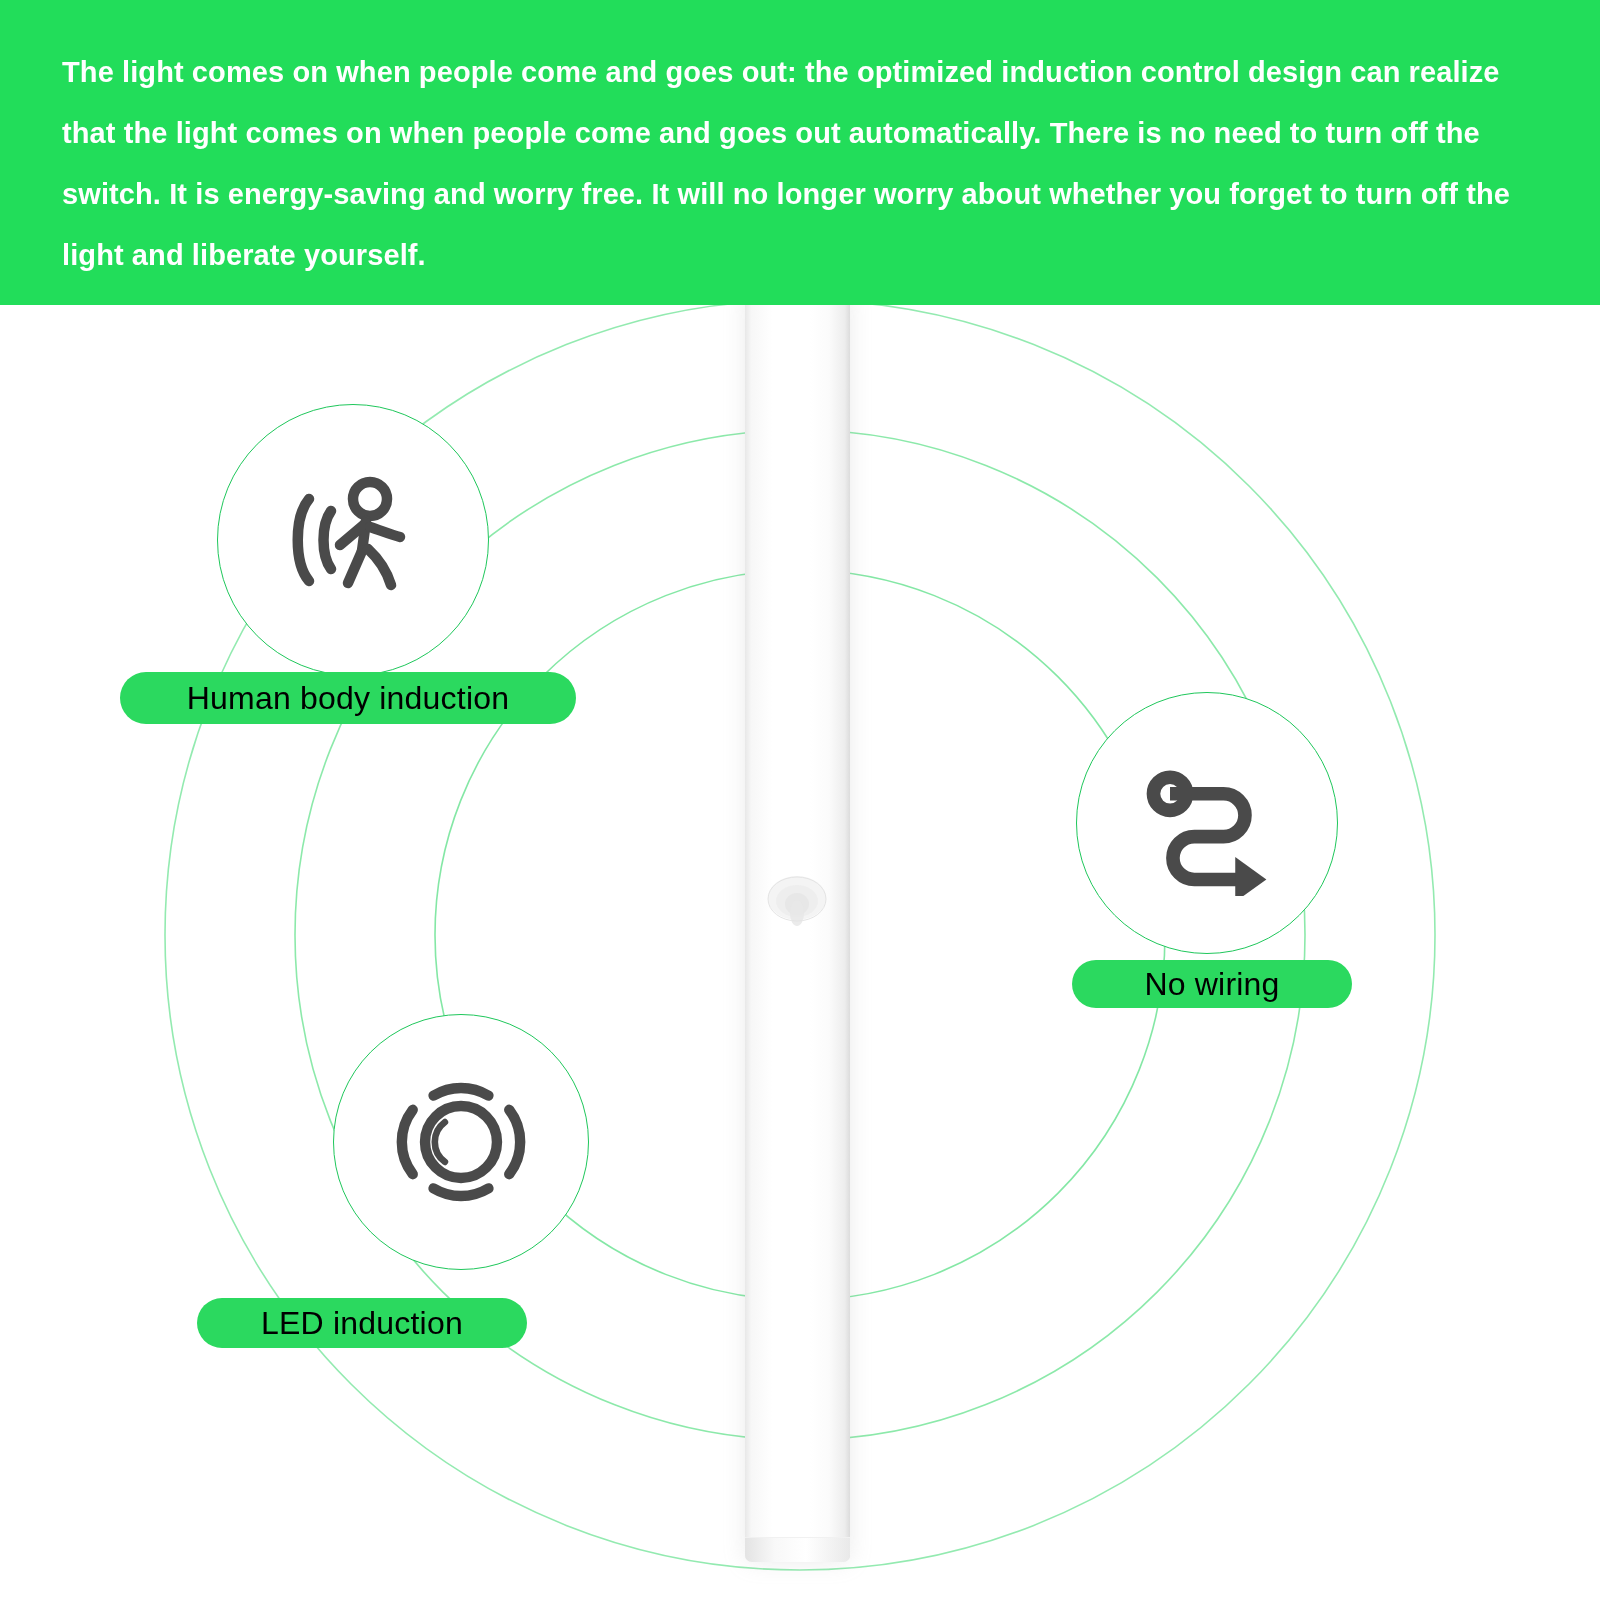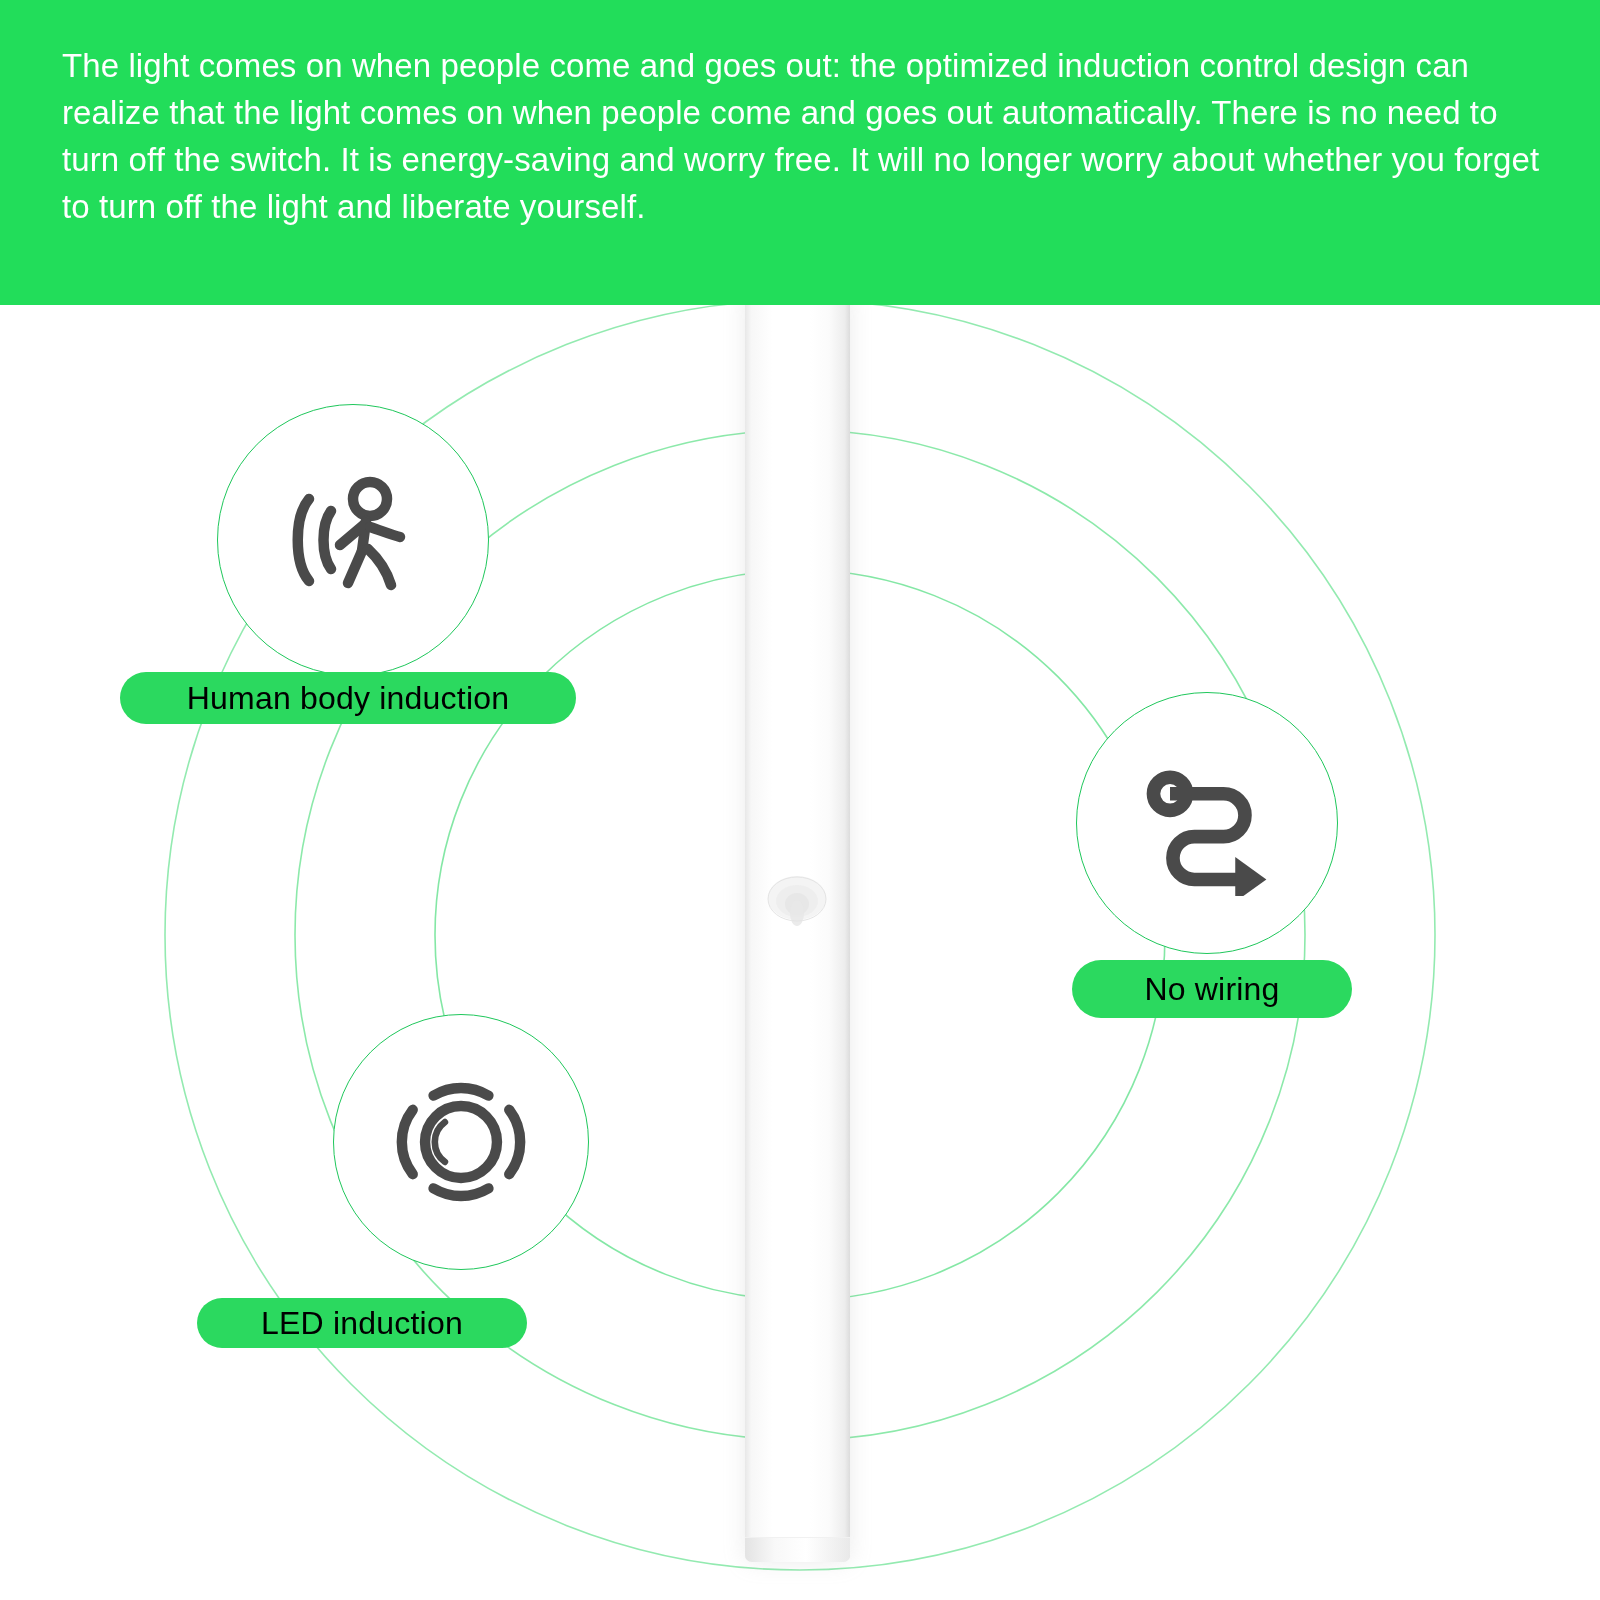--- a/index.html
+++ b/index.html
@@ -14,24 +14,24 @@
 
   
   .banner{
     position:absolute;left:0;top:0;width:1600px;height:305px;
     background:#22dd5a;
     box-sizing:border-box;
     padding:42px 60px 0 62px;
   }
   .banner-text{
     color:#ffffff;
-    font-size:33px;
-    line-height:47px;
+    font-size:29px;
+    line-height:61px;
     letter-spacing:0.1px;
-    font-weight:400;
+    font-weight:700;
     margin:0;
     white-space:pre-wrap;
   }
 
   
   .rings{position:absolute;left:0;top:0;width:1600px;height:1600px;pointer-events:none;}
 
   
   .lightbar{
     position:absolute;
@@ -87,21 +87,21 @@
     box-sizing:border-box;
     white-space:nowrap;
   }
 
   
   #node-human .node-circle{left:217px;top:404px;width:272px;height:272px;}
   #node-human .pill{left:120px;top:672px;width:456px;height:52px;}
 
   
   #node-wiring .node-circle{left:1076px;top:692px;width:262px;height:262px;}
-  #node-wiring .pill{left:1072px;top:960px;width:280px;height:58px;}
+  #node-wiring .pill{left:1072px;top:960px;width:280px;height:48px;}
 
   
   #node-led .node-circle{left:333px;top:1014px;width:256px;height:256px;}
   #node-led .pill{left:197px;top:1298px;width:330px;height:50px;}
 </style>
 </head>
 <body>
 
 <div id="stage">
 

